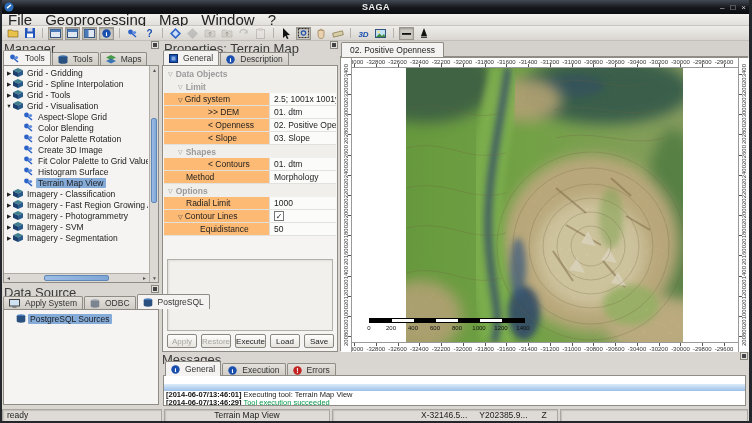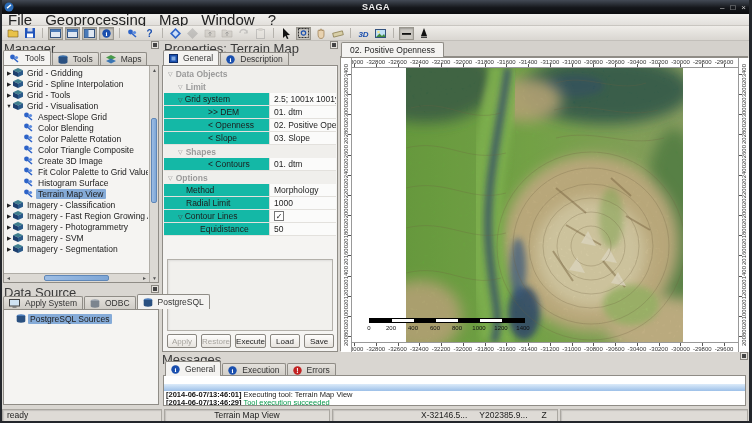--- a/index.html
+++ b/index.html
@@ -39,21 +39,21 @@
   .trow .arr{width:8px;font-size:5.5px;color:#222;text-align:center;flex:none}
   .trow .lbl{padding:0 2px}
   .trow .lbl.sel{background:#85abd8;border-radius:1px}
   .vscroll{position:absolute;right:0;top:0;bottom:0;width:9px;background:#dcd9d4;border-left:1px solid #b0ada7}
   .hscroll{position:absolute;left:0;right:9px;bottom:0;height:9px;background:#dcd9d4;border-top:1px solid #b0ada7}
   .sthumb{position:absolute;background:linear-gradient(90deg,#9dbde4,#7ea6d6);border:1px solid #5f87b8;border-radius:2px}
   .sarrow{position:absolute;width:9px;height:8px;font-size:5px;color:#555;text-align:center;line-height:8px}
 
   
   .prow{height:13px;display:flex;align-items:center;font-size:8.5px;border-bottom:1px solid #e3e1dd}
-  .prow .cellL{width:106px;flex:none;display:flex;align-items:center;height:100%;border-right:1px solid #dedcd8;background:#14b8a6;overflow:hidden;white-space:nowrap}
+  .prow .cellL{width:106px;flex:none;display:flex;align-items:center;height:100%;border-right:1px solid #dedcd8;background:#fdba74;overflow:hidden;white-space:nowrap}
   .prow .cellR{flex:1;height:100%;display:flex;align-items:center;padding-left:4px;background:#fbfbfa;overflow:hidden;white-space:nowrap}
   .prow.sec{color:#9b9b9b;border-bottom:none;background:#f0efec}
   .prow.sec .sarr{font-size:6px;margin-right:3px;color:#9b9b9b}
   .prow .rarr{font-size:6px;color:#444;margin-right:2px}
   .chk{width:10px;height:10px;border:1px solid #777;background:#fff;font-size:8px;line-height:9px;text-align:center;color:#222}
   .btn{height:14px;font-size:8px;color:#222;border:1px solid #8a8781;border-radius:2px;background:linear-gradient(#fefdfc,#e7e4df);display:flex;align-items:center;justify-content:center}
   .btn.disabled{color:#a6a39d}
 
   
   #map-strip{left:340px;top:41px;width:408px;height:16px;background:#d4d1cc;border-bottom:1px solid #8f8c86}
@@ -408,31 +408,20 @@
       </div>
       <div class="trow">
         <span class="arr" style="width: 18px;"></span>
         <span style="display: inline-flex; align-items: center; margin-right: 2px; flex: 0 0 auto;">
           <svg width="11" height="9" viewBox="0 0 11 9">
             <circle cx="3.5" cy="3" r="2.4" fill="#2d63c8"></circle>
             <path d="M5 4.5 L9 8" stroke="#2d63c8" stroke-width="1.6"></path>
             <circle cx="7.5" cy="3.5" r="1.6" fill="#5a8ade"></circle>
           </svg>
         </span>
-        <span class="lbl">Color Triangle Composite</span>
-      </div>
-      <div class="trow">
-        <span class="arr" style="width: 18px;"></span>
-        <span style="display: inline-flex; align-items: center; margin-right: 2px; flex: 0 0 auto;">
-          <svg width="11" height="9" viewBox="0 0 11 9">
-            <circle cx="3.5" cy="3" r="2.4" fill="#2d63c8"></circle>
-            <path d="M5 4.5 L9 8" stroke="#2d63c8" stroke-width="1.6"></path>
-            <circle cx="7.5" cy="3.5" r="1.6" fill="#5a8ade"></circle>
-          </svg>
-        </span>
         <span class="lbl">Create 3D Image</span>
       </div>
       <div class="trow">
         <span class="arr" style="width: 18px;"></span>
         <span style="display: inline-flex; align-items: center; margin-right: 2px; flex: 0 0 auto;">
           <svg width="11" height="9" viewBox="0 0 11 9">
             <circle cx="3.5" cy="3" r="2.4" fill="#2d63c8"></circle>
             <path d="M5 4.5 L9 8" stroke="#2d63c8" stroke-width="1.6"></path>
             <circle cx="7.5" cy="3.5" r="1.6" fill="#5a8ade"></circle>
           </svg>
@@ -652,31 +641,31 @@
         <span style="font-weight: bold;">Shapes</span>
       </div>
       <div class="prow">
         <div class="cellL" style="padding-left: 44px;">
           <span>&lt; Contours</span>
         </div>
         <div class="cellR">
           <span>01. dtm</span>
         </div>
       </div>
+      <div class="prow">
+        <div class="cellL" style="padding-left: 22px;">
+          <span>Method</span>
+        </div>
+        <div class="cellR">
+          <span>Morphology</span>
+        </div>
+      </div>
       <div class="prow sec" style="padding-left: 4px;">
         <span class="sarr">▽</span>
         <span style="font-weight: bold;">Options</span>
-      </div>
-      <div class="prow">
-        <div class="cellL" style="padding-left: 22px;">
-          <span>Method</span>
-        </div>
-        <div class="cellR">
-          <span>Morphology</span>
-        </div>
       </div>
       <div class="prow">
         <div class="cellL" style="padding-left: 22px;">
           <span>Radial Limit</span>
         </div>
         <div class="cellR">
           <span>1000</span>
         </div>
       </div>
       <div class="prow">

